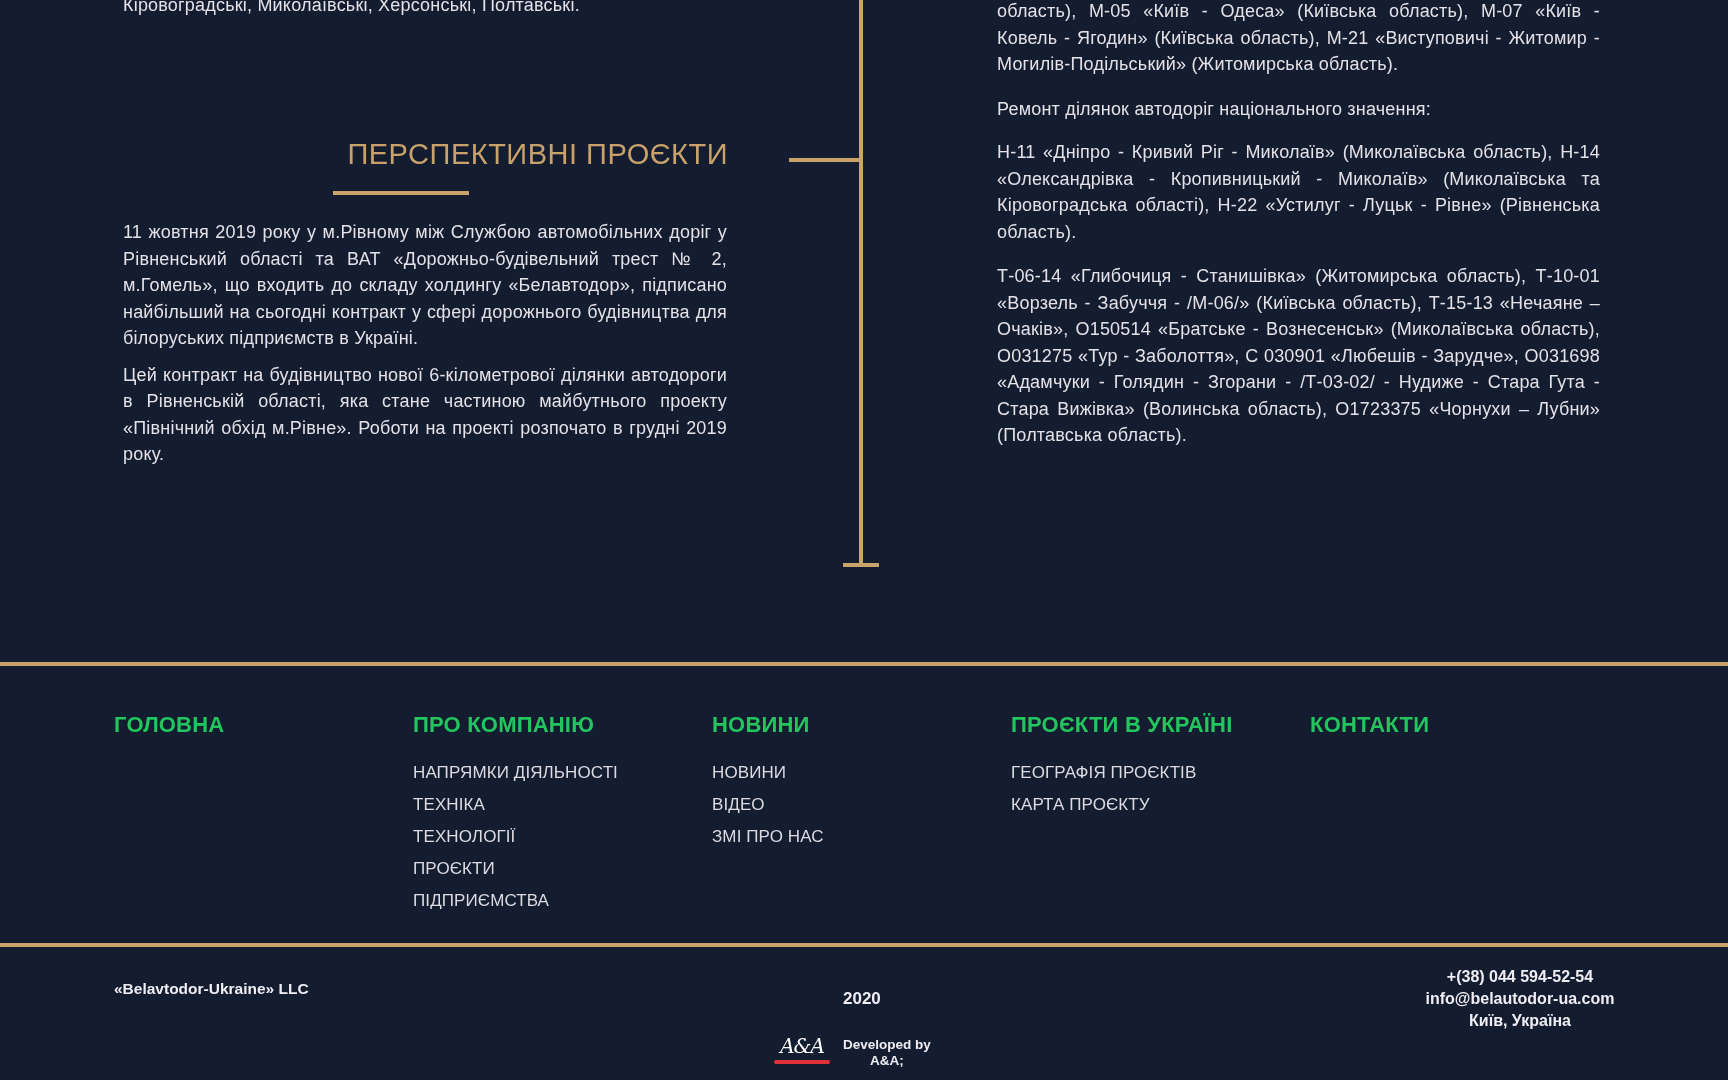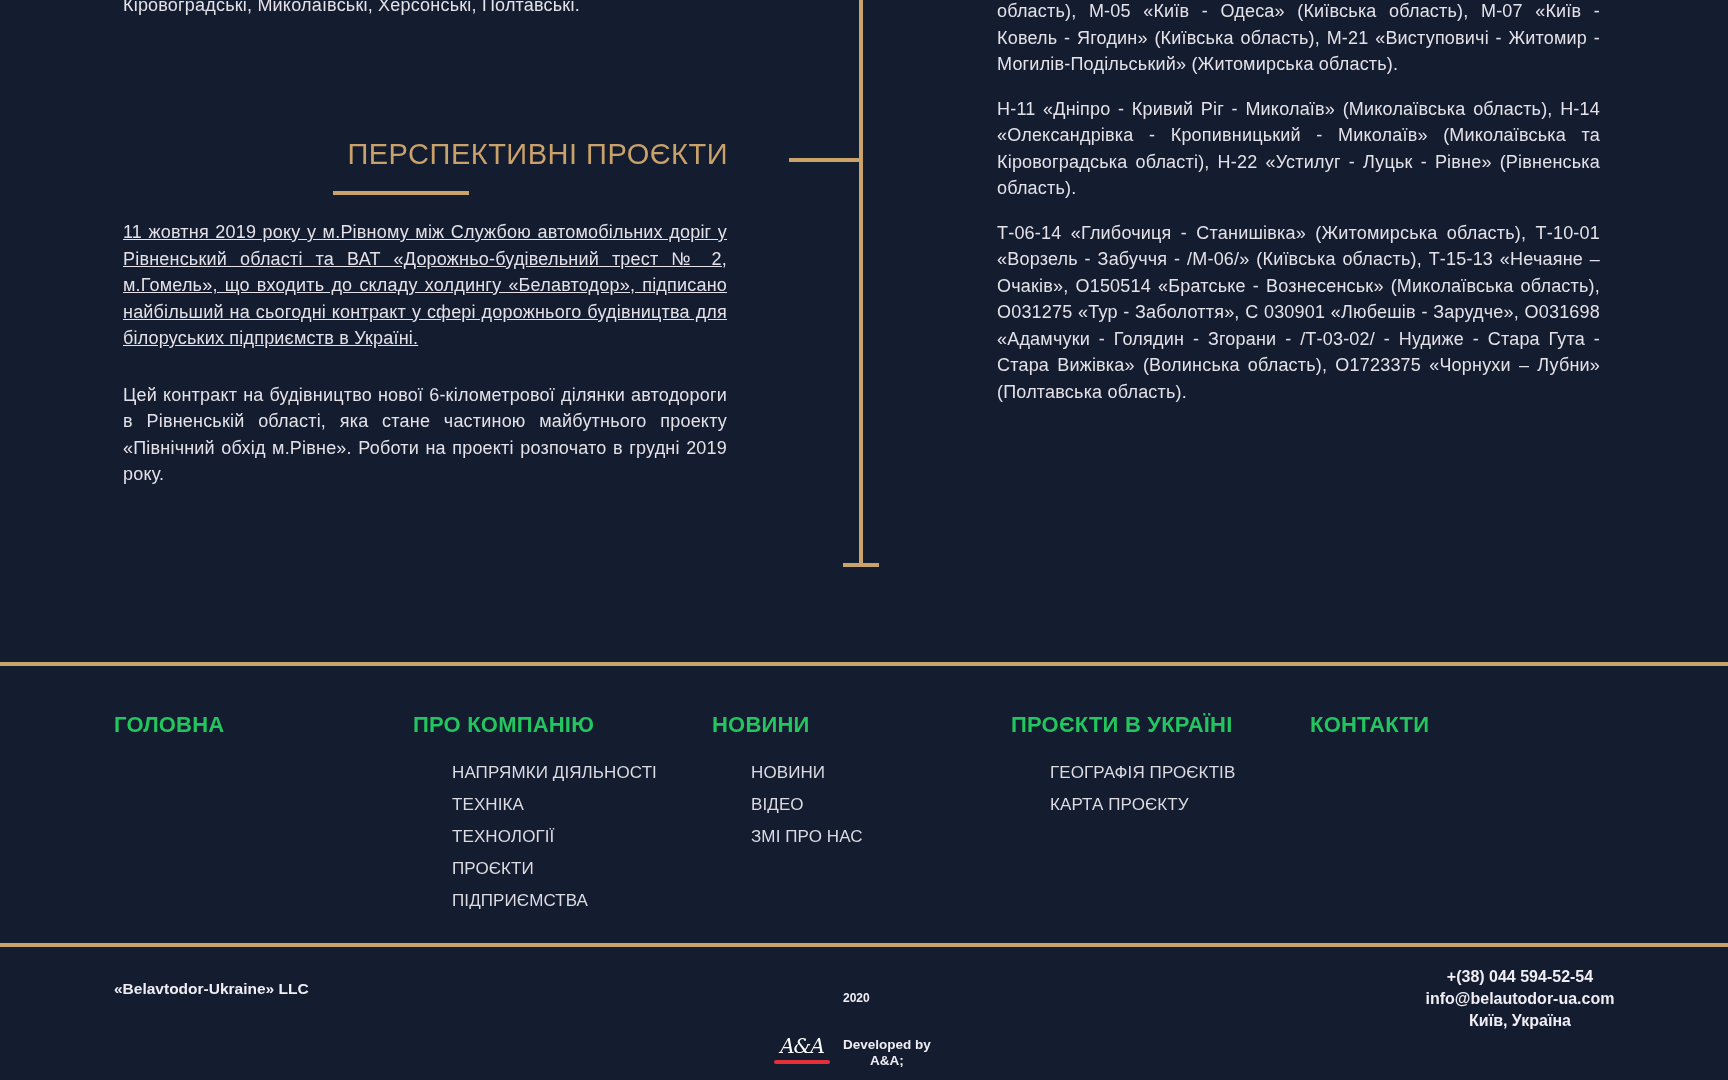--- a/index.html
+++ b/index.html
@@ -17,43 +17,44 @@
   .heading {
     font-size:29px; color:#c9a16a; font-weight:normal; letter-spacing:0.5px; margin:0;
     text-align:right; white-space:nowrap;
   }
   .f-head {
     font-size:22px; font-weight:bold; color:#22c55e; letter-spacing:0.2px; white-space:nowrap;
     cursor:pointer;
   }
   .f-link {
     display:block; font-size:17px; color:#dcdbe2; letter-spacing:0.1px; margin-bottom:14px;
-    white-space:nowrap; cursor:pointer; line-height:18px;margin-left:39px;
+    white-space:nowrap; cursor:pointer; line-height:18px;
   }
   .bottom-text { font-weight:bold; font-size:15.5px; color:#f0eef4; line-height:19px; }
 </style>
 </head>
 <body>
 
 <p class="abs para" style="left:123px; top:-8px; width:605px; text-align:left;">Кіровоградські, Миколаївські, Херсонські, Полтавські.</p>
 
 <h2 class="abs heading" style="left:300px; top:138px; width:428px;">ПЕРСПЕКТИВНІ ПРОЄКТИ</h2>
 <div class="abs gold" style="left:333px; top:191px; width:136px; height:4px;"></div>
 
 <div class="abs" style="left:123px; top:219px; width:604px;">
-  <p class="para" style="margin-bottom:30px;text-decoration:underline;">11 жовтня 2019 року у м.Рівному між Службою автомобільних доріг у Рівненський області та ВАТ «Дорожньо-будівельний трест № 2, м.Гомель», що входить до складу холдингу «Белавтодор», підписано найбільший на сьогодні контракт у сфері дорожнього будівництва для білоруських підприємств в Україні.</p>
+  <p class="para" style="margin-bottom:10px;">11 жовтня 2019 року у м.Рівному між Службою автомобільних доріг у Рівненський області та ВАТ «Дорожньо-будівельний трест № 2, м.Гомель», що входить до складу холдингу «Белавтодор», підписано найбільший на сьогодні контракт у сфері дорожнього будівництва для білоруських підприємств в Україні.</p>
   <p class="para">Цей контракт на будівництво нової 6-кілометрової ділянки автодороги в Рівненській області, яка стане частиною майбутнього проекту «Північний обхід м.Рівне». Роботи на проекті розпочато в грудні 2019 року.</p>
 </div>
 
 <div class="abs gold" style="left:859px; top:0; width:4px; height:566px;"></div>
 <div class="abs gold" style="left:789px; top:158px; width:72px; height:4px;"></div>
 <div class="abs gold" style="left:843px; top:563px; width:36px; height:4px;"></div>
 
 <div class="abs" style="left:997px; top:-2px; width:603px;">
   <p class="para" style="margin-bottom:18px;">область), М-05 «Київ - Одеса» (Київська область), М-07 «Київ - Ковель - Ягодин» (Київська область), М-21 «Виступовичі - Житомир - Могилів-Подільський» (Житомирська область).</p>
+  <p class="para" style="margin-bottom:17px;">Ремонт ділянок автодоріг національного значення:</p>
   <p class="para" style="margin-bottom:18px;">Н-11 «Дніпро - Кривий Ріг - Миколаїв» (Миколаївська область), Н-14 «Олександрівка - Кропивницький - Миколаїв» (Миколаївська та Кіровоградська області), Н-22 «Устилуг - Луцьк - Рівне» (Рівненська область).</p>
   <p class="para">Т-06-14 «Глибочиця - Станишівка» (Житомирська область), Т-10-01 «Ворзель - Забуччя - /М-06/» (Київська область), Т-15-13 «Нечаяне – Очаків», О150514 «Братське - Вознесенськ» (Миколаївська область), О031275 «Тур - Заболоття», С 030901 «Любешів - Зарудче», О031698 «Адамчуки - Голядин - Згорани - /Т-03-02/ - Нудиже - Стара Гута - Стара Вижівка» (Волинська область), О1723375 «Чорнухи – Лубни» (Полтавська область).</p>
 </div>
 
 <div class="abs gold" style="left:0; top:662px; width:1728px; height:4px;"></div>
 
 <nav>
   <div class="abs" style="left:114px; top:712px;">
     <a class="f-head">ГОЛОВНА</a>
   </div>
@@ -90,21 +91,21 @@
     <a class="f-head">КОНТАКТИ</a>
   </div>
 </nav>
 
 <div class="abs gold" style="left:0; top:943px; width:1728px; height:4px;"></div>
 
 <div class="abs bottom-text" style="left:114px; top:979px;">
   <div>«Belavtodor-Ukraine» LLC</div>
 </div>
 
-<div class="abs bottom-text" style="left:843px; top:989px; font-size:12px;">2020</div>
+<div class="abs bottom-text" style="left:843px; top:989px; font-size:17px;">2020</div>
 
 <a class="abs" style="left:772px; top:1034px; width:60px; height:36px; text-decoration:none;">
   <span style="display:block; font-family:'DejaVu Serif', serif; font-style:italic; font-size:20px; color:#ffffff; letter-spacing:-1px; text-align:center;">A&amp;A</span>
   <span style="display:block; margin:2px auto 0; width:56px; height:4px; background:#e2303a; border-radius:2px;"></span>
 </a>
 
 <div class="abs bottom-text" style="left:843px; top:1037px; text-align:center; font-size:13.5px; line-height:16px;">
   <div>Developed by</div>
   <div>A&amp;A;</div>
 </div>

